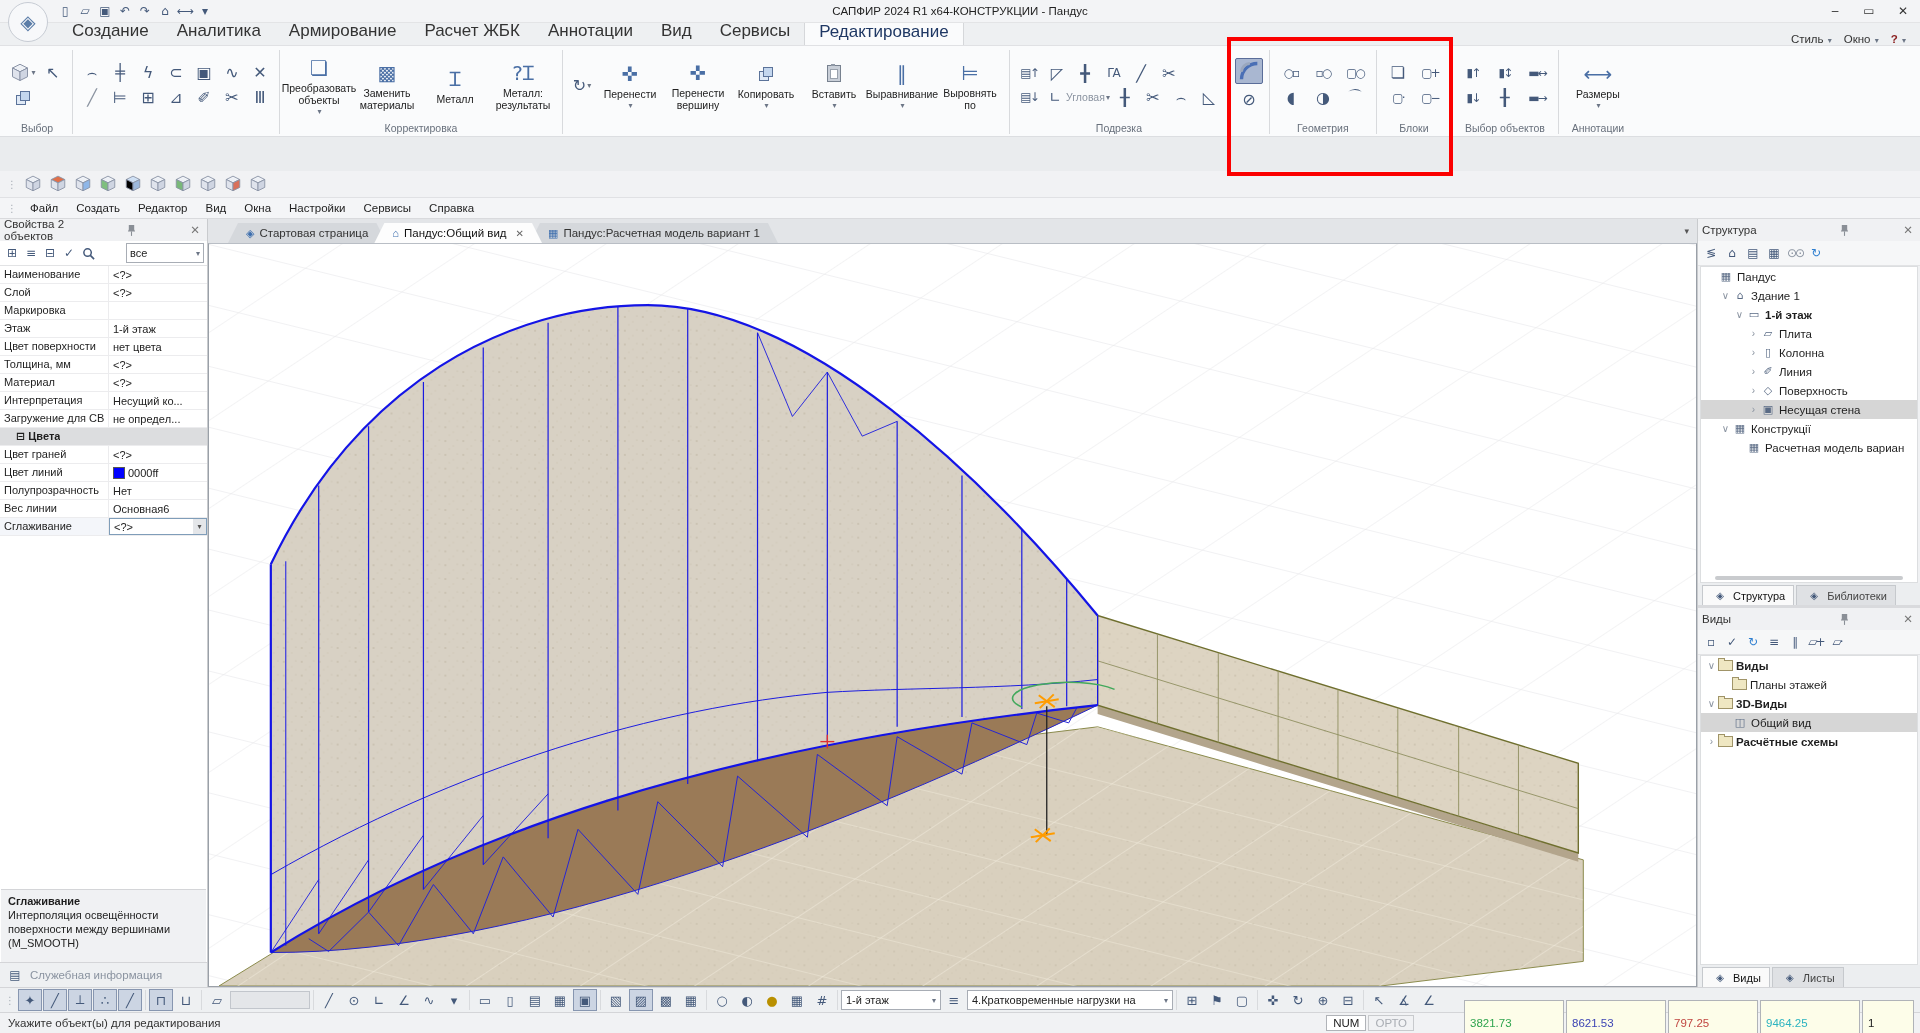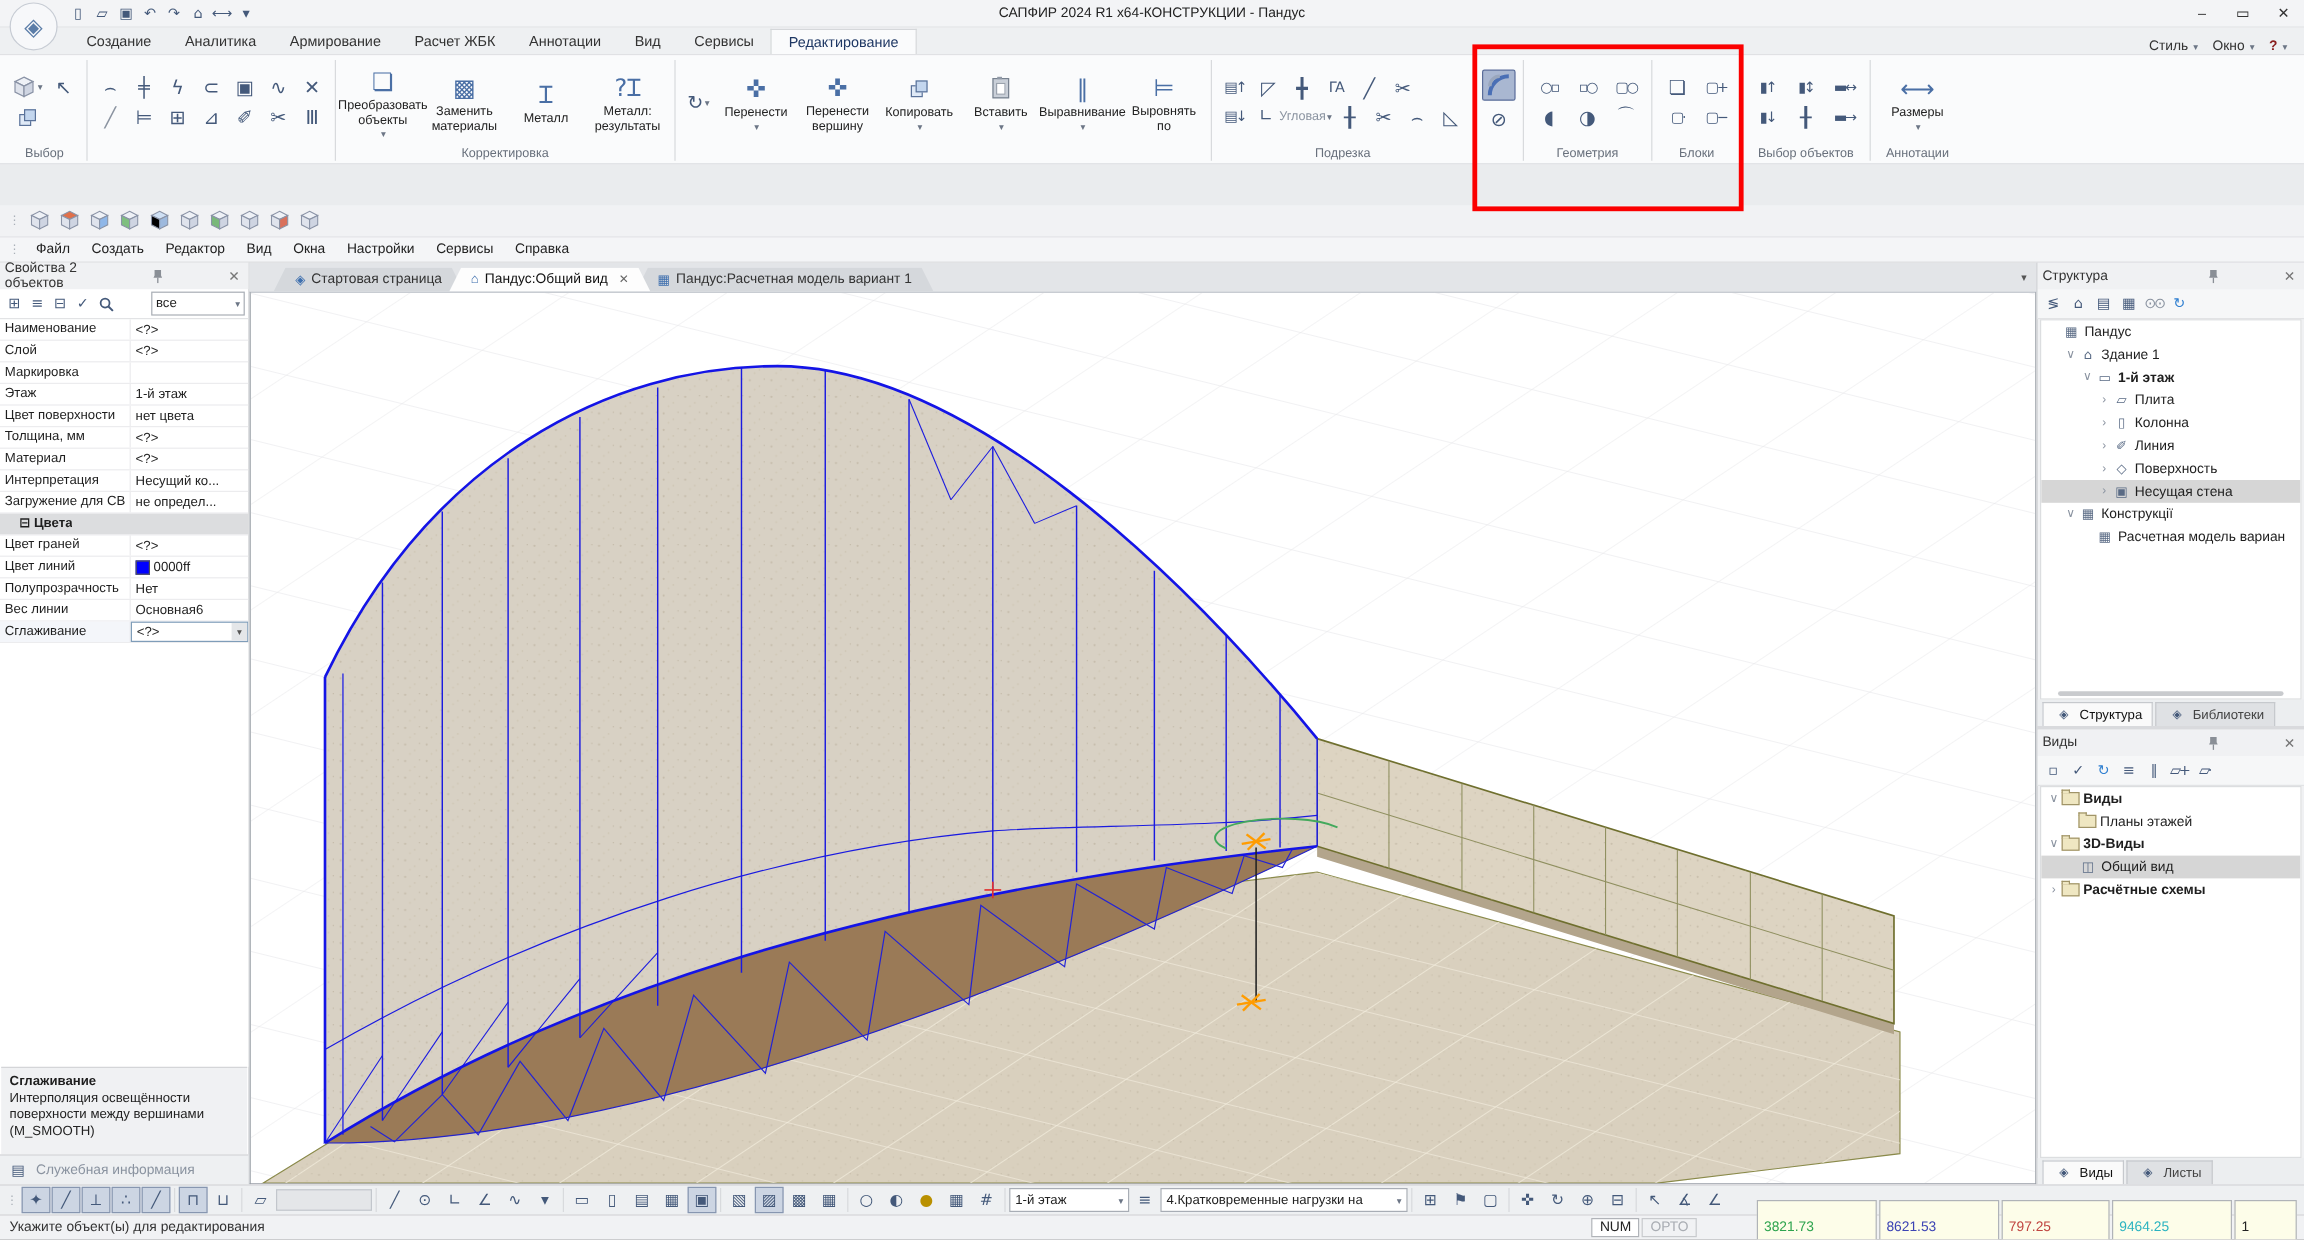--- a/index.html
+++ b/index.html
@@ -18,21 +18,21 @@
   
   #titlebar{height:22px;background:#f3f4f6;display:flex;align-items:center;position:relative;border-bottom:1px solid #e3e4e6;}
   #logo{position:absolute;left:8px;top:2px;width:38px;height:38px;border-radius:50%;background:#f7f8fa;border:1px solid #c7ccd4;z-index:10;display:flex;align-items:center;justify-content:center;color:#5b7da8;font-size:20px;}
   #qa{display:flex;align-items:center;gap:2px;margin-left:56px;}
   #wintitle{position:absolute;left:0;right:0;text-align:center;font-size:11.5px;color:#222;pointer-events:none;}
   #winbtns{margin-left:auto;display:flex;}
   .winbtn{width:34px;height:21px;display:flex;align-items:center;justify-content:center;font-size:12px;color:#333;}
 
   
   #tabrow{height:22px;background:#eef0f2;display:flex;align-items:flex-end;padding-left:58px;border-bottom:1px solid #e0e1e4;}
-  .rtab{padding:3px 14px;font-size:12px;color:#333;cursor:default;}
+  .rtab{padding:3px 14px;font-size:17px;color:#333;cursor:default;}
   .rtab.active{background:#fafbfc;border:1px solid #d5d7da;border-bottom:none;color:#1f3864;}
   #corner{margin-left:auto;display:flex;align-items:center;gap:12px;padding-right:14px;font-size:11.5px;color:#333;}
   #corner .q{color:#8b2020;font-weight:bold;}
 
   
   #ribbon{height:88px;background:#fafbfc;display:flex;align-items:stretch;padding:2px 4px 0 4px;border-bottom:1px solid #dcdee1;position:relative;}
   .rgroup{display:flex;flex-direction:column;padding:1px 4px 0 4px;}
   .rg-body{flex:1;display:flex;align-items:center;gap:2px;}
   .rg-label{height:15px;line-height:14px;text-align:center;font-size:10.5px;color:#68707c;white-space:nowrap;}
   .rgrid{display:grid;grid-auto-flow:row;gap:1px 2px;align-items:center;justify-items:center;}

